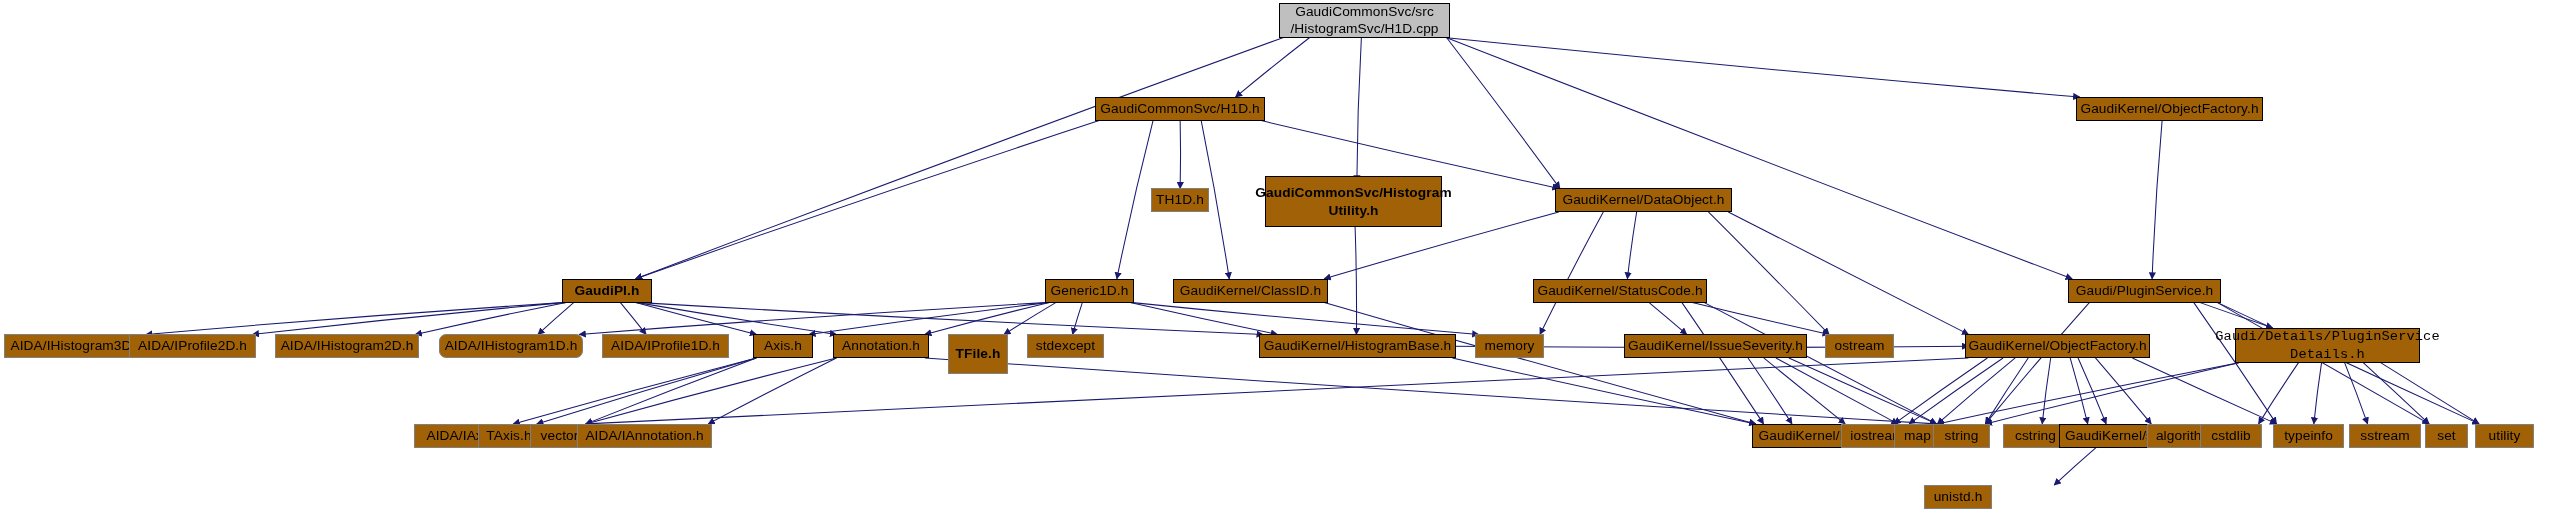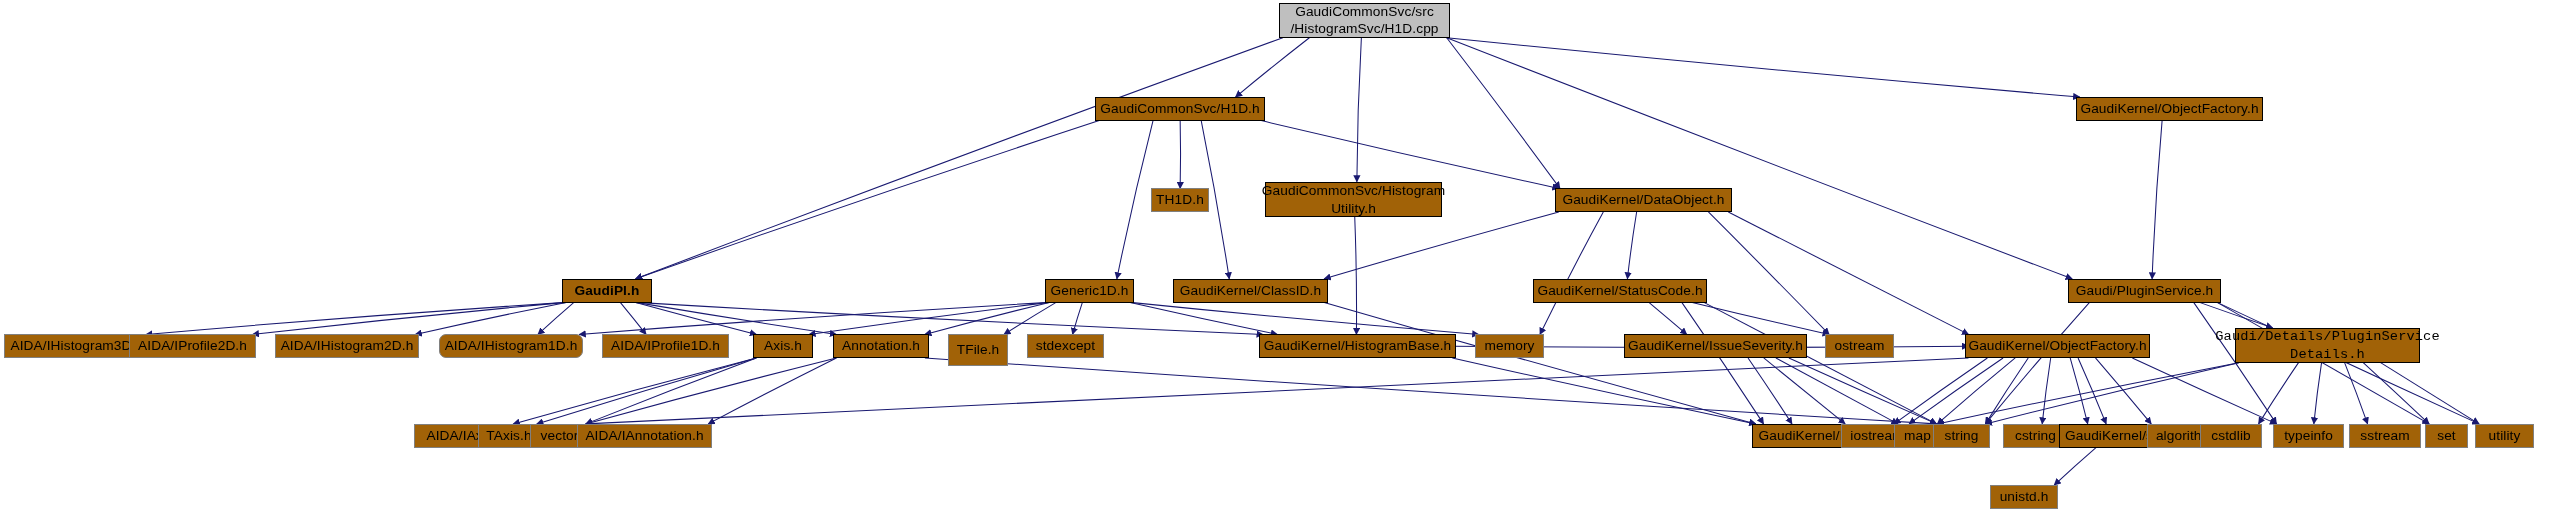--- a/index.html
+++ b/index.html
@@ -130,36 +130,36 @@
       <path d="M 2440.4 385 Q 2418.40375 417.2774 2398 450" stroke="#191970" stroke-width="1.1" fill="none" marker-end="url(#arrow)"></path>
       <path d="M 2295.55 128 Q 2288.192 211.94435 2284.95 296" stroke="#191970" stroke-width="1.1" fill="none" marker-end="url(#arrow)"></path>
       <path d="M 2225.65 475 Q 2202.835 494.7655875 2181 515" stroke="#191970" stroke-width="1.1" fill="none" marker-end="url(#arrow)"></path>
     </svg>
   <div id="nodes">
       <div class="node root" style="left: 1279px; top: 2.8px; width: 171px; height: 35px;">GaudiCommonSvc/src
 /HistogramSvc/H1D.cpp</div>
       <div class="node internal" style="left: 1095px; top: 97px; width: 170px; height: 23.5px;">GaudiCommonSvc/H1D.h</div>
       <div class="node internal" style="left: 2076px; top: 97px; width: 187px; height: 23.5px;">GaudiKernel/ObjectFactory.h</div>
       <div class="node external" style="left: 1151px; top: 188px; width: 58px; height: 23.5px;">TH1D.h</div>
-      <div class="node internal" style="left: 1265px; top: 182px; width: 177px; height: 35px;">GaudiCommonSvc/Histogram
+      <div class="node internal" style="left: 1265px; top: 176px; width: 177px; height: 51px; font-weight: bold;">GaudiCommonSvc/Histogram
 Utility.h</div>
       <div class="node internal" style="left: 1555px; top: 188px; width: 177px; height: 23.5px;">GaudiKernel/DataObject.h</div>
       <div class="node internal" style="left: 562px; top: 279px; width: 90px; height: 23.5px; font-weight: bold;">GaudiPI.h</div>
       <div class="node internal" style="left: 1045px; top: 279px; width: 89px; height: 23.5px;">Generic1D.h</div>
       <div class="node internal" style="left: 1173px; top: 279px; width: 155px; height: 23.5px;">GaudiKernel/ClassID.h</div>
       <div class="node internal" style="left: 1533px; top: 279px; width: 174px; height: 23.5px;">GaudiKernel/StatusCode.h</div>
       <div class="node internal" style="left: 2068px; top: 279px; width: 153px; height: 23.5px;">Gaudi/PluginService.h</div>
       <div class="node external" style="left: 3.8px; top: 334px; width: 146px; height: 23.5px;">AIDA/IHistogram3D.h</div>
       <div class="node external" style="left: 129px; top: 334px; width: 127px; height: 23.5px;">AIDA/IProfile2D.h</div>
       <div class="node external" style="left: 275px; top: 334px; width: 144px; height: 23.5px;">AIDA/IHistogram2D.h</div>
       <div class="node external" style="left: 439px; top: 334px; width: 144px; height: 23.5px; border-radius: 7px;">AIDA/IHistogram1D.h</div>
       <div class="node external" style="left: 602px; top: 334px; width: 127px; height: 23.5px;">AIDA/IProfile1D.h</div>
       <div class="node internal" style="left: 753px; top: 334px; width: 60px; height: 23.5px;">Axis.h</div>
       <div class="node internal" style="left: 833px; top: 334px; width: 96px; height: 23.5px;">Annotation.h</div>
-      <div class="node external" style="left: 948px; top: 334px; width: 60px; height: 32px;">TFile.h</div>
+      <div class="node external" style="left: 948px; top: 334px; width: 60px; height: 40px; font-weight: bold;">TFile.h</div>
       <div class="node external" style="left: 1027px; top: 334px; width: 77px; height: 23.5px;">stdexcept</div>
       <div class="node internal" style="left: 1259px; top: 334px; width: 197px; height: 23.5px;">GaudiKernel/HistogramBase.h</div>
       <div class="node external" style="left: 1475px; top: 334px; width: 69px; height: 23.5px;">memory</div>
       <div class="node internal" style="left: 1624px; top: 334px; width: 183px; height: 23.5px;">GaudiKernel/IssueSeverity.h</div>
       <div class="node external" style="left: 1825px; top: 334px; width: 69px; height: 23.5px;">ostream</div>
       <div class="node internal" style="left: 1965px; top: 334px; width: 185px; height: 23.5px;">GaudiKernel/ObjectFactory.h</div>
       <div class="node internal" style="left: 2235px; top: 328px; width: 185px; height: 35px; font-family: Liberation Mono, monospace;">Gaudi/Details/PluginService
 Details.h</div>
       <div class="node external" style="left: 414px; top: 424px; width: 103px; height: 23.5px;">AIDA/IAxis.h</div>
       <div class="node external" style="left: 478px; top: 424px; width: 62px; height: 23.5px;">TAxis.h</div>
@@ -171,16 +171,16 @@
       <div class="node external" style="left: 1933px; top: 424px; width: 57px; height: 23.5px;">string</div>
       <div class="node external" style="left: 2003px; top: 424px; width: 65px; height: 23.5px;">cstring</div>
       <div class="node external" style="left: 2081px; top: 424px; width: 41px; height: 23.5px;">list</div>
       <div class="node internal" style="left: 2059px; top: 424px; width: 137px; height: 23.5px;">GaudiKernel/swab.h</div>
       <div class="node external" style="left: 2147px; top: 424px; width: 75px; height: 23.5px;">algorithm</div>
       <div class="node external" style="left: 2200px; top: 424px; width: 62px; height: 23.5px;">cstdlib</div>
       <div class="node external" style="left: 2273px; top: 424px; width: 71px; height: 23.5px;">typeinfo</div>
       <div class="node external" style="left: 2349px; top: 424px; width: 72px; height: 23.5px;">sstream</div>
       <div class="node external" style="left: 2425px; top: 424px; width: 43px; height: 23.5px;">set</div>
       <div class="node external" style="left: 2475px; top: 424px; width: 59px; height: 23.5px;">utility</div>
-      <div class="node external" style="left: 1990px; top: 485px; width: 68px; height: 23.5px;">unistd.h</div>
+      <div class="node external" style="left: 1924px; top: 485px; width: 68px; height: 23.5px;">unistd.h</div>
     </div>
 </div>
 
 
 </body></html>

